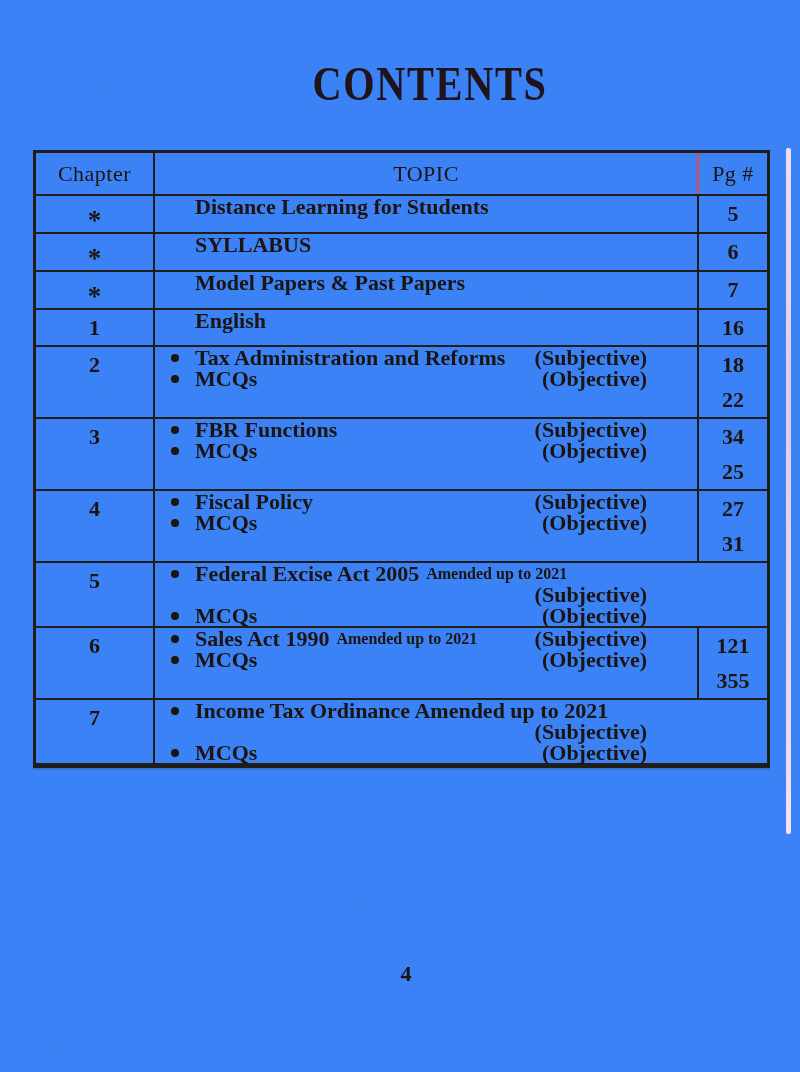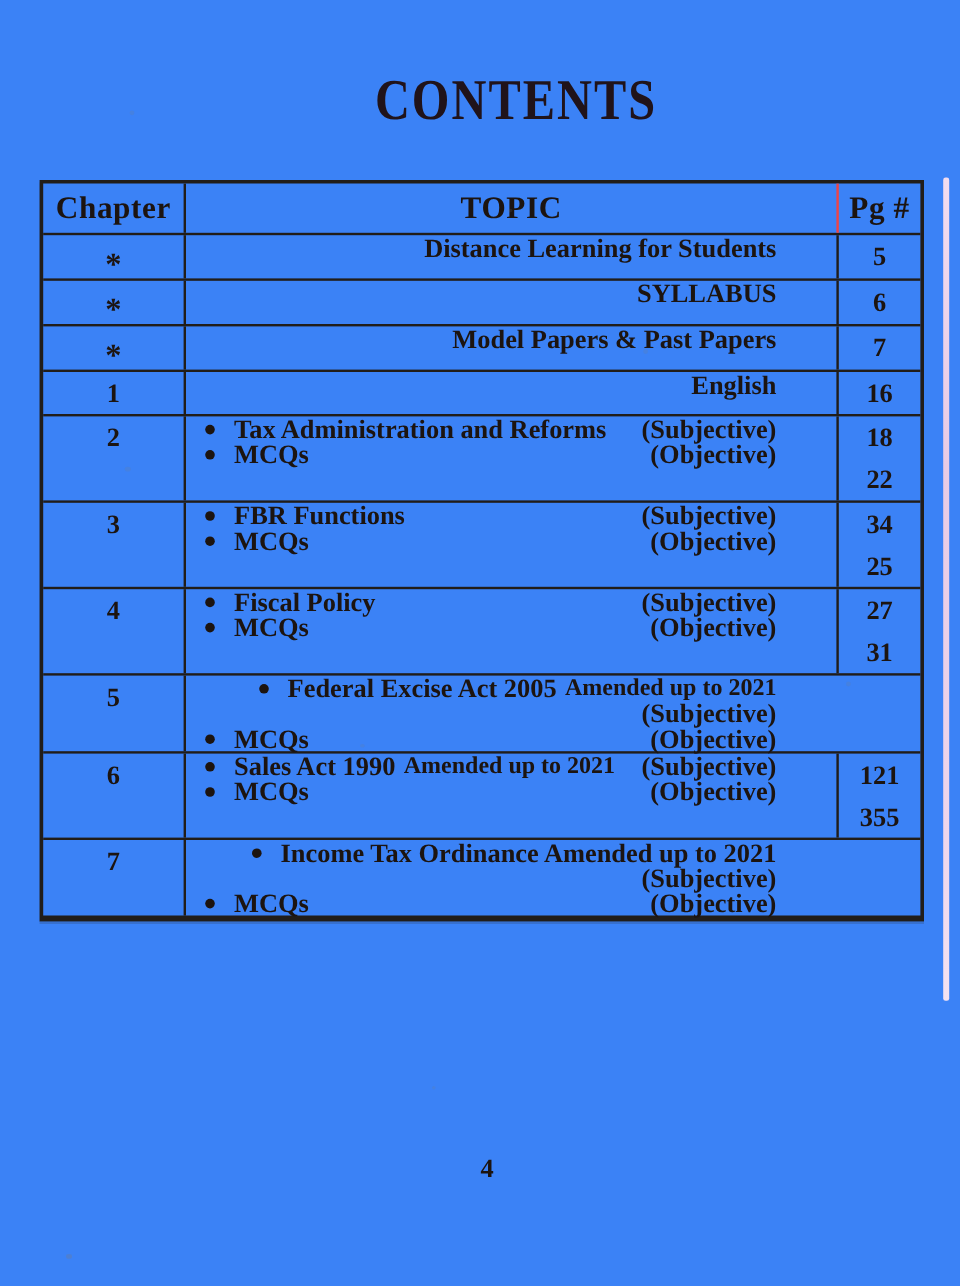--- a/index.html
+++ b/index.html
@@ -23,43 +23,43 @@
   .toc{
     position:absolute;left:33px;top:150px;width:737px;
     border:3px solid #211d19;border-bottom-width:5px;
     box-shadow:0 2px 0 rgba(40,35,30,.18);
     box-sizing:border-box;
   }
   .hrow,.trow{display:grid;grid-template-columns:119px 1fr 70px;}
   .hrow{height:41px;border-bottom:2px solid #211d19;}
   .hcell{
     display:flex;align-items:center;justify-content:center;
-    font-weight:bold;font-size:26px;letter-spacing:.5px;
+    font-weight:normal;font-size:22px;letter-spacing:.5px;
   }
   .hcell.chapter{border-right:2px solid #211d19;}
   .hcell.pg{border-left:2px solid #ef4444;}
   .trow{border-bottom:2px solid #211d19;}
   .trow.last{border-bottom:none;}
   .chapter-cell{
     border-right:2px solid #211d19;text-align:center;
     font-weight:bold;font-size:22px;line-height:35px;
   }
   .chapter-star{display:inline-block;font-size:27px;transform:translateY(7px);}
   .topic-cell{min-width:0;}
   .tline{
     height:21px;display:flex;align-items:center;
-    padding:0 50px 0 16px;font-weight:bold;font-size:22px;white-space:nowrap;justify-content:flex-end;
+    padding:0 50px 0 16px;font-weight:bold;font-size:22px;white-space:nowrap;
   }
   .bullet{
     width:8px;height:8px;border-radius:50%;background:#1c1410;
     margin-right:16px;flex:none;
   }
   .bullet.hide{visibility:hidden;}
   .ttext{flex:none;}
-  .suffix{font-size:20px;margin-left:7px;flex:none;}
+  .suffix{font-size:16px;margin-left:7px;flex:none;}
   .tlabel{margin-left:auto;flex:none;}
   .page-cell{border-left:2px solid #211d19;font-weight:bold;font-size:22px;}
   .pline{height:35px;line-height:35px;text-align:center;}
   
   .footer-num{
     position:absolute;top:961px;left:0;width:800px;text-align:center;
     font-size:22px;font-weight:bold;transform:translateX(6px);
   }
   
   .pink-line{

